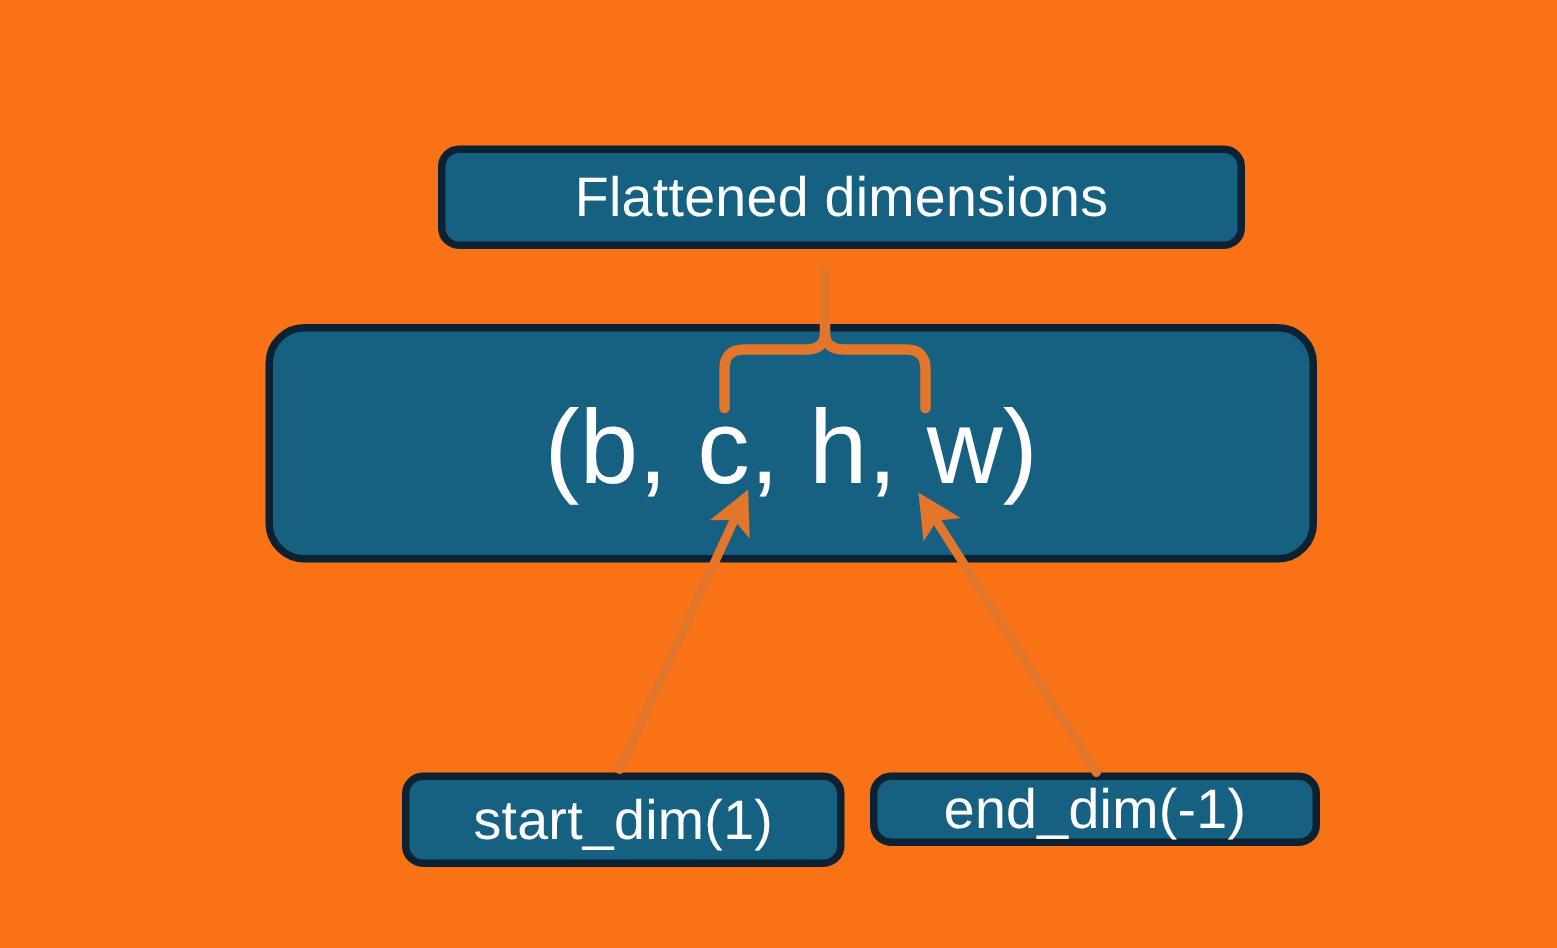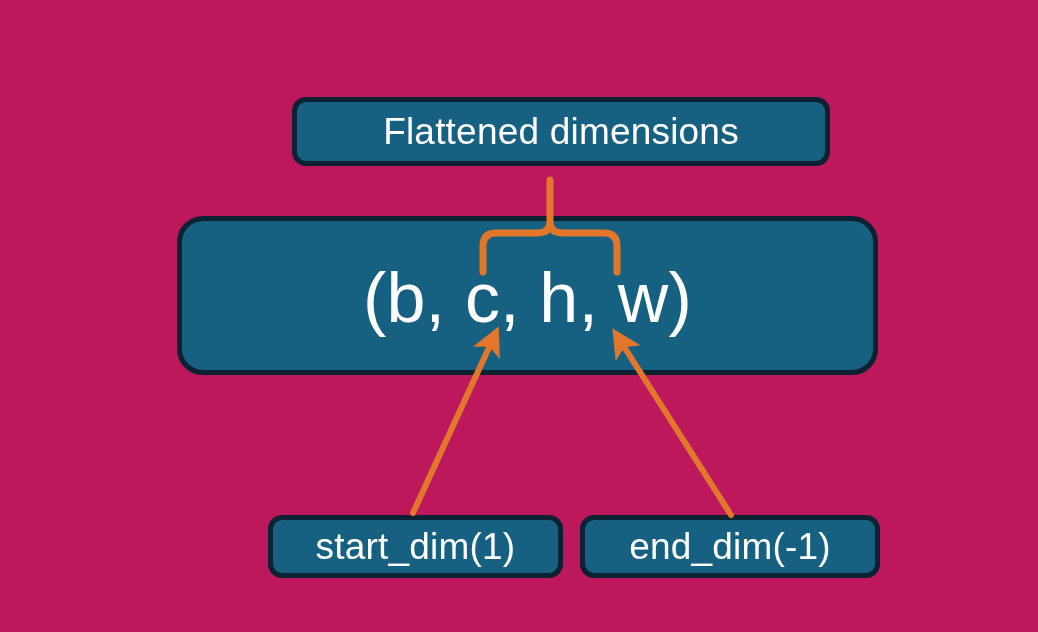--- a/index.html
+++ b/index.html
@@ -7,21 +7,21 @@
     padding: 0;
     background: #ffffff;
   }
   body {
     font-family: "Liberation Sans", sans-serif;
   }
   #canvas {
     position: relative;
     width: 1038px;
     height: 632px;
-    background: #be185d;
+    background: #f97316;
     overflow: hidden;
   }
   .node {
     position: absolute;
     box-sizing: border-box;
     background: #166082;
     border: 5px solid #0c2233;
     display: flex;
     align-items: center;
     justify-content: center;
@@ -53,21 +53,21 @@
     top: 515px;
     width: 295px;
     height: 63px;
     border-radius: 14px;
     font-size: 37px;
   }
   #node-enddim {
     left: 580px;
     top: 515px;
     width: 300px;
-    height: 63px;
+    height: 49px;
     border-radius: 14px;
     font-size: 37px;
   }
   #overlay {
     position: absolute;
     left: 0;
     top: 0;
     width: 1038px;
     height: 632px;
     pointer-events: none;

